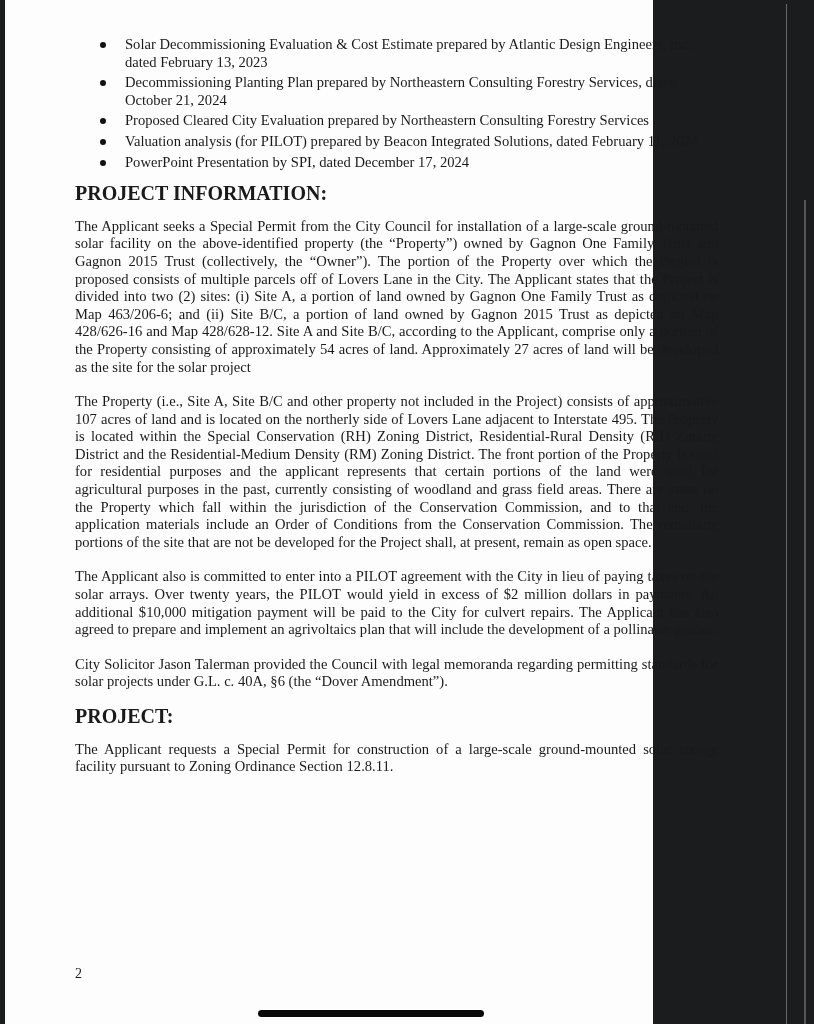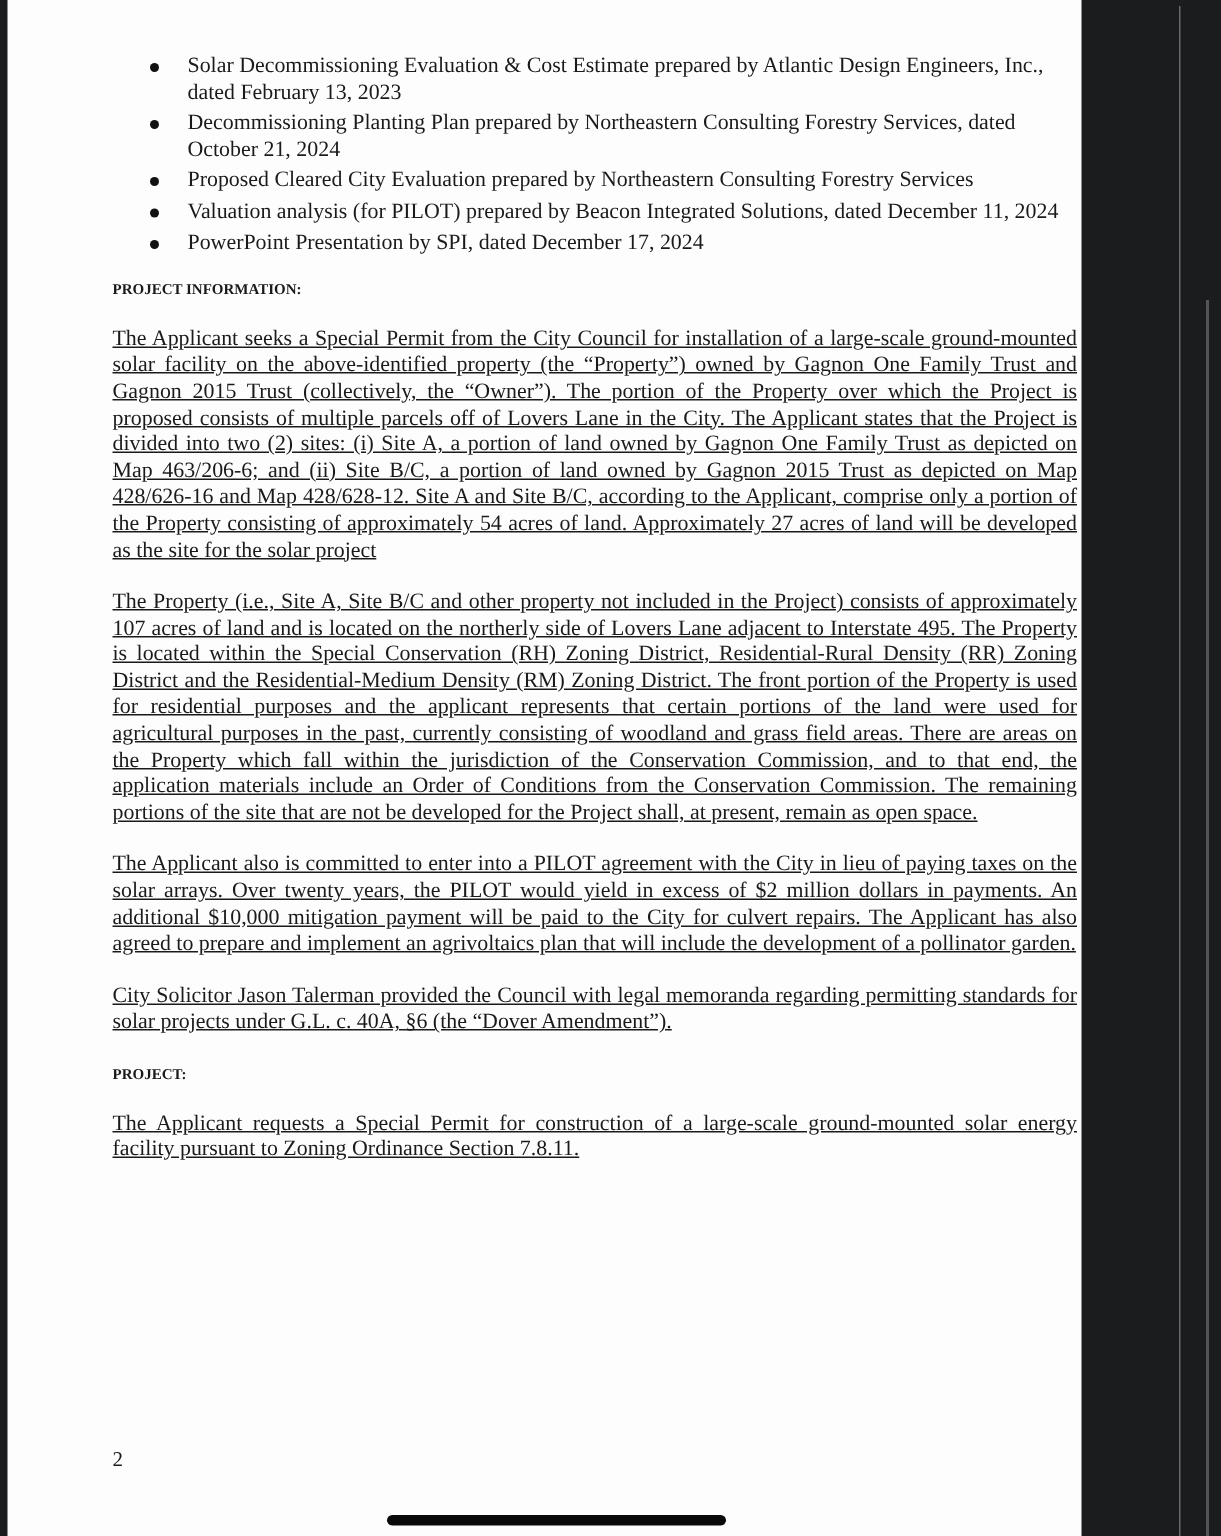--- a/index.html
+++ b/index.html
@@ -3,74 +3,74 @@
 <meta charset="utf-8">
 <style>
   html, body { margin: 0; padding: 0; }
   body {
     width: 814px; height: 1024px; overflow: hidden; position: relative;
     background: #1b1c1e;
     font-family: "Liberation Serif", "DejaVu Serif", serif;
     color: #1a1a1a;
   }
   .page {
-    position: absolute; left: 5px; top: 0; width: 716px; height: 1024px;
+    position: absolute; left: 5px; top: 0; width: 648px; height: 1024px;
     background: #fdfdfd;
   }
   .scanline {
     position: absolute; top: 0; bottom: 0; width: 1px;
     background: #8a8a8a; opacity: 0.7;
   }
   .scanline.a { left: 781px; top: 4px; }
   .scanline.b { left: 799px; top: 200px; width: 2px; background: #6e6e6e; }
   .content {
     position: absolute; left: 70px; top: 36px; width: 643px;
     font-size: 14.6px; line-height: 17.6px;
   }
   ul.refs { list-style: none; margin: 0; padding: 0; }
   ul.refs li { position: relative; padding-left: 50px; margin-bottom: 3px; }
   ul.refs li .bullet {
     position: absolute; left: 25px; top: 6px; width: 6px; height: 6px;
     background: #111; border-radius: 50%;
   }
   h2 {
-    font-size: 10px; font-weight: bold; margin: 14px 0 15px 0; letter-spacing: 0;
+    font-size: 20px; font-weight: bold; margin: 14px 0 15px 0; letter-spacing: 0;
   }
-  p { margin: 0 0 17px 0; text-align: justify; text-decoration: underline; }
+  p { margin: 0 0 17px 0; text-align: justify; }
   .gap-lg { height: 46px; }
   .page-number { position: absolute; left: 70px; top: 966px; font-size: 14px; }
   .home-indicator {
     position: absolute; left: 258px; top: 1010px; width: 226px; height: 7px;
     background: #0a0a0a; border-radius: 4px;
   }
 </style>
 </head>
 <body>
 
 <div class="page">
   <div class="scanline a"></div>
   <div class="scanline b"></div>
 
   <div class="content">
     <ul class="refs">
       <li><span class="bullet"></span><span>Solar Decommissioning Evaluation &amp; Cost Estimate prepared by Atlantic Design Engineers, Inc., dated February 13, 2023</span></li>
       <li><span class="bullet"></span><span>Decommissioning Planting Plan prepared by Northeastern Consulting Forestry Services, dated October 21, 2024</span></li>
       <li><span class="bullet"></span><span>Proposed Cleared City Evaluation prepared by Northeastern Consulting Forestry Services</span></li>
-      <li><span class="bullet"></span><span>Valuation analysis (for PILOT) prepared by Beacon Integrated Solutions, dated December 11, 2024</span></li>
+      <li><span class="bullet"></span><span>Valuation analysis (for PILOT) prepared by Beacon Integrated Solutions, dated February 11, 2024</span></li>
       <li><span class="bullet"></span><span>PowerPoint Presentation by SPI, dated December 17, 2024</span></li>
     </ul>
 
     <h2>PROJECT INFORMATION:</h2>
     <p>The Applicant seeks a Special Permit from the City Council for installation of a large-scale ground-mounted solar facility on the above-identified property (the “Property”) owned by Gagnon One Family Trust and Gagnon 2015 Trust (collectively, the “Owner”). The portion of the Property over which the Project is proposed consists of multiple parcels off of Lovers Lane in the City. The Applicant states that the Project is divided into two (2) sites: (i) Site A, a portion of land owned by Gagnon One Family Trust as depicted on Map 463/206-6; and (ii) Site B/C, a portion of land owned by Gagnon 2015 Trust as depicted on Map 428/626-16 and Map 428/628-12. Site A and Site B/C, according to the Applicant, comprise only a portion of the Property consisting of approximately 54 acres of land.  Approximately 27 acres of land will be developed as the site for the solar project</p>
     <p>The Property (i.e., Site A, Site B/C and other property not included in the Project) consists of approximately 107 acres of land and is located on the northerly side of Lovers Lane adjacent to Interstate 495. The Property is located within the Special Conservation (RH) Zoning District, Residential-Rural Density (RR) Zoning District and the Residential-Medium Density (RM) Zoning District.  The front portion of the Property is used for residential purposes and the applicant represents that certain portions of the land were used for agricultural purposes in the past, currently consisting of woodland and grass field areas.  There are areas on the Property which fall within the jurisdiction of the Conservation Commission, and to that end, the application materials include an Order of Conditions from the Conservation Commission. The remaining portions of the site that are not be developed for the Project shall, at present, remain as open space.</p>
     <p>The Applicant also is committed to enter into a PILOT agreement with the City in lieu of paying taxes on the solar arrays.  Over twenty years, the PILOT would yield in excess of $2 million dollars in payments. An additional $10,000 mitigation payment will be paid to the City for culvert repairs.  The Applicant has also agreed to prepare and implement an agrivoltaics plan that will include the development of a pollinator garden.</p>
     <p>City Solicitor Jason Talerman provided the Council with legal memoranda regarding permitting standards for solar projects under G.L. c. 40A, §6 (the “Dover Amendment”).</p>
 
     <h2>PROJECT:</h2>
-    <p>The Applicant requests a Special Permit for construction of a large-scale ground-mounted solar energy facility pursuant to Zoning Ordinance Section 7.8.11.</p>
+    <p>The Applicant requests a Special Permit for construction of a large-scale ground-mounted solar energy facility pursuant to Zoning Ordinance Section 12.8.11.</p>
 
     <div class="gap-lg"></div>
   </div>
 
   <div class="page-number">2</div>
 </div>
 
 <div class="home-indicator"></div>
 
 </body></html>

